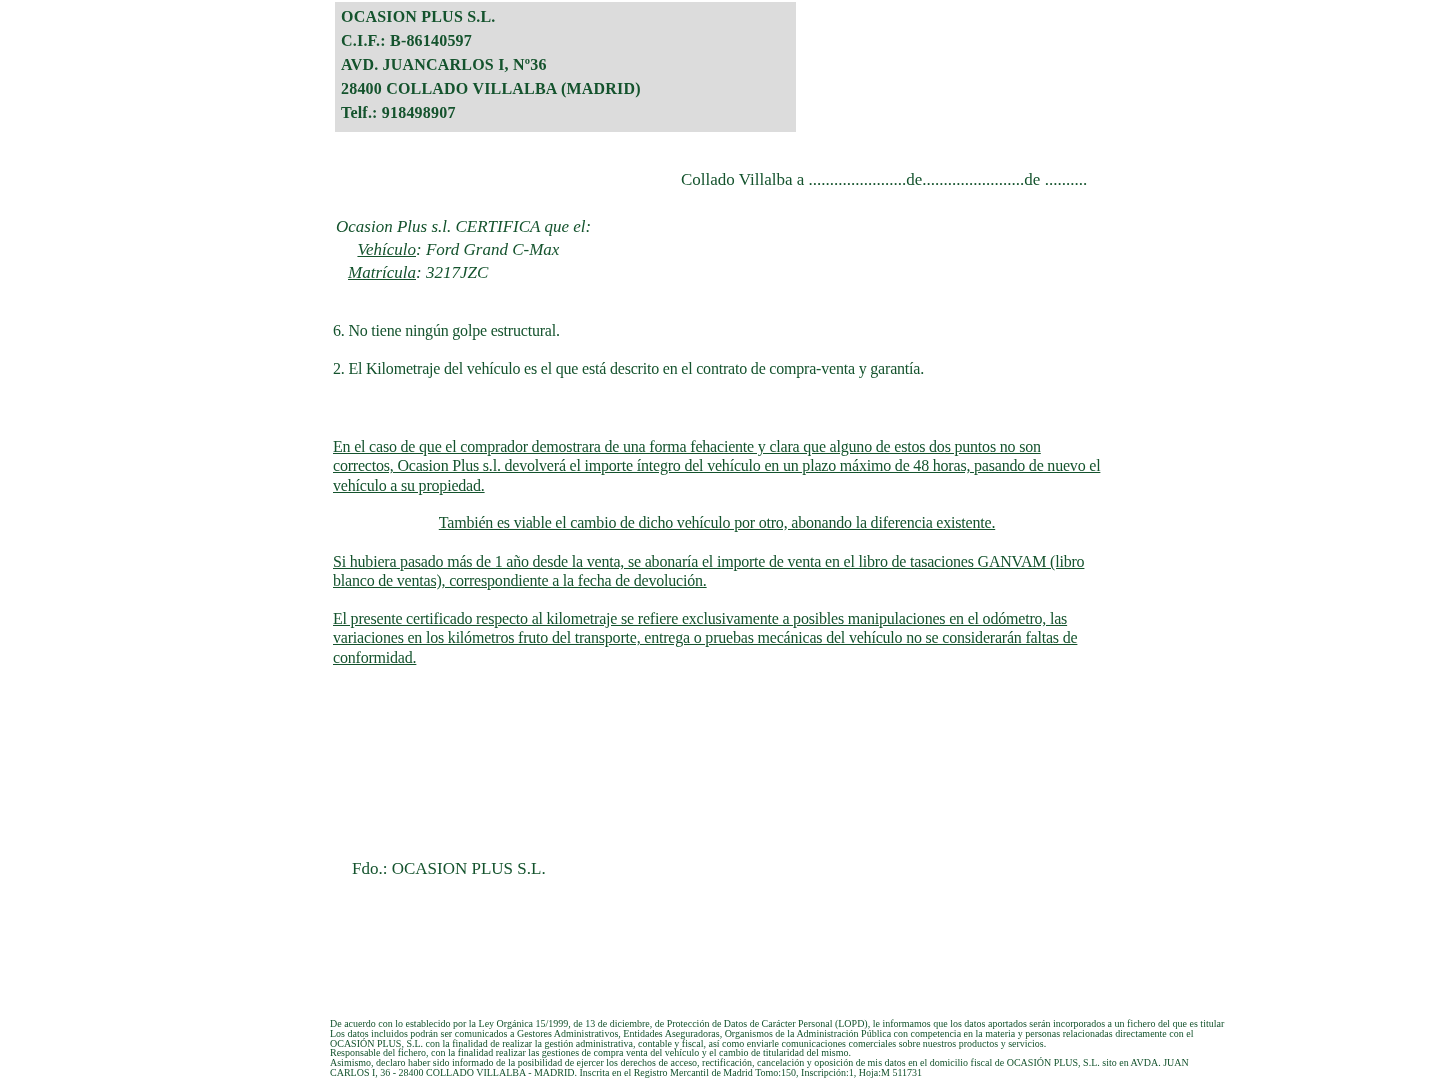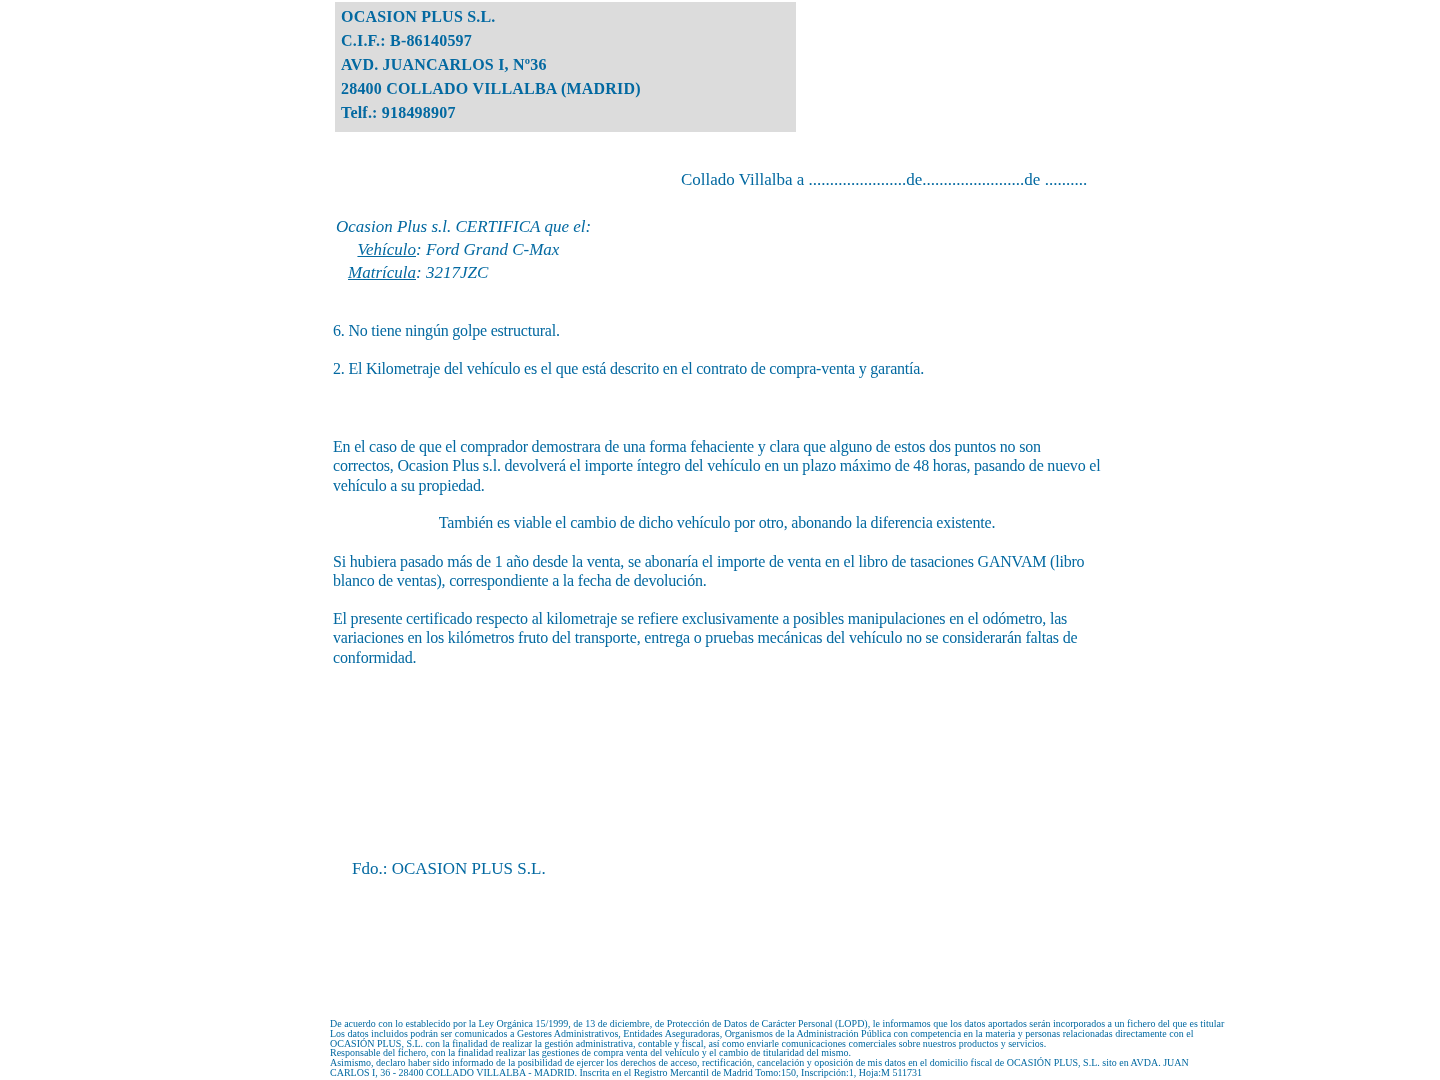--- a/index.html
+++ b/index.html
@@ -2,21 +2,21 @@
 <html><head>
 <meta charset="utf-8">
 <title>Certificado</title>
 <style>
   html, body { margin: 0; padding: 0; background: #ffffff; }
   .page {
     position: relative;
     width: 1440px;
     height: 1080px;
     background: #ffffff;
-    color: #0369a1;
+    color: #14532d;
     font-family: "Liberation Serif", serif;
     overflow: hidden;
   }
   .header-box {
     position: absolute;
     left: 335px;
     top: 2px;
     width: 452px;
     background: #dcdcdc;
     padding: 3px 3px 7px 6px;
@@ -56,20 +56,21 @@
   .point-1 { top: 322px; }
   .point-2 { top: 360px; }
   .para {
     position: absolute;
     left: 333px;
     margin: 0;
     font-size: 16px;
     letter-spacing: -0.2px;
     line-height: 19.3px;
     width: 768px;
+    text-decoration: underline;
   }
   .para-1 { top: 437px; }
   .para-2 { top: 513px; text-align: center; }
   .para-3 { top: 552px; }
   .para-4 { top: 609px; width: 772px; }
   .signature {
     position: absolute;
     left: 352px;
     top: 859px;
     font-size: 17px;

